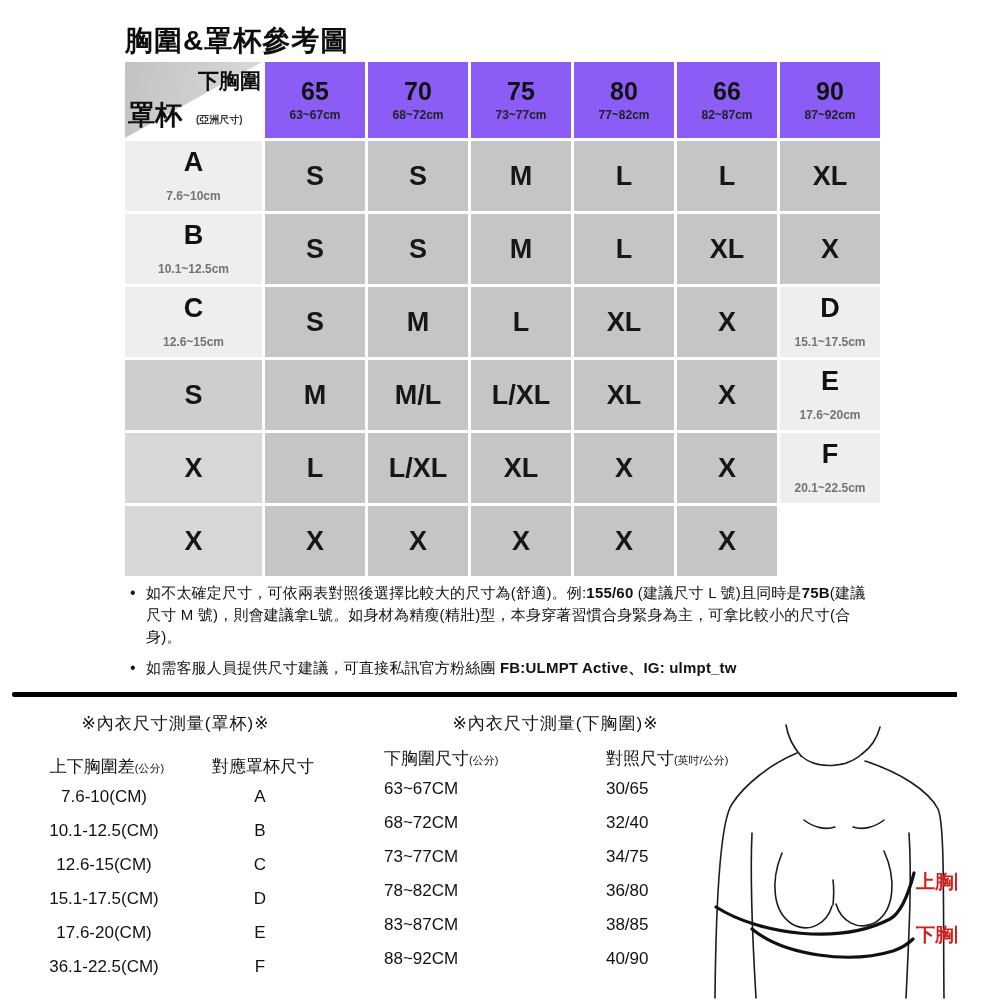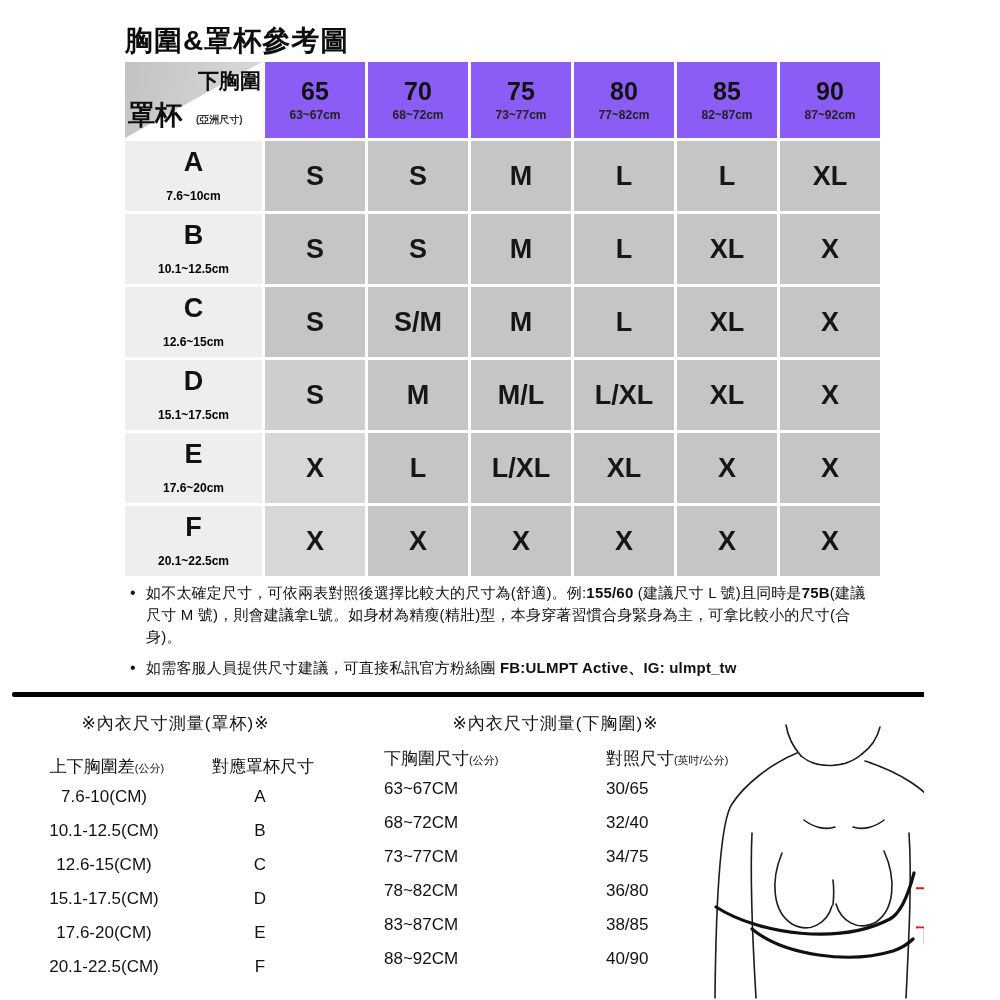--- a/index.html
+++ b/index.html
@@ -1,33 +1,33 @@
 <!DOCTYPE html>
 <html><head>
 <meta charset="utf-8">
 <style>
   html,body{margin:0;padding:0;background:#fff;}
   body{font-family:"Liberation Sans","DejaVu Sans",sans-serif;color:#111;}
-  .canvas{position:relative;width:924px;height:1000px;background:#fff;overflow:hidden;}
+  .canvas{position:relative;width:924px;height:1000px;background:#fff;overflow:hidden;padding-left:33px;}
 
   
   .page-title{position:absolute;left:125px;top:22px;font-size:28px;font-weight:800;letter-spacing:1px;color:#0d0d0d;}
 
   
   .chart{position:absolute;left:125px;top:62px;display:grid;grid-template-columns:137px repeat(6,100px);grid-template-rows:76px repeat(6,70px);gap:3px;}
   .cell{display:flex;flex-direction:column;align-items:center;justify-content:center;}
   .cell.head{background:#8b5cf6;}
   .cell.cup{background:#efeeee;}
   .cell.val{background:#c6c5c5;font-size:27px;font-weight:700;color:#161616;}
   .cell.val.lt{background:#cfcdcd;}
   .cell.val.lt2{background:#d8d7d7;}
   .num{font-size:25px;font-weight:700;line-height:1;}
   .rng{font-size:12px;font-weight:700;margin-top:4px;color:#222;}
   .cupletter{font-size:27px;font-weight:700;line-height:1;}
-  .cuprng{font-size:12px;font-weight:700;margin-top:13px;color:#000000;}
+  .cuprng{font-size:12px;font-weight:700;margin-top:13px;color:#737373;}
 
   .cell.corner{position:relative;background:#fff;}
   .cell.corner::before{content:"";position:absolute;inset:0;background:linear-gradient(105deg,#c3c1c1,#dcdbdb);clip-path:polygon(0 0,100% 0,0 100%);}
   .corner-top{position:absolute;top:5px;right:1px;font-size:21px;font-weight:800;color:#0d0d0d;}
   .corner-side{position:absolute;left:3px;bottom:9px;display:flex;align-items:flex-end;gap:14px;}
   .corner-side .main{font-size:27px;font-weight:800;line-height:1;color:#0d0d0d;}
   .corner-side .sub{font-size:10px;font-weight:700;color:#333;padding-bottom:2px;}
 
   
   .notes{position:absolute;left:130px;top:582px;width:748px;}
@@ -86,21 +86,21 @@
       </div>
     <div class="cell head">
         <span class="num">75</span>
         <span class="rng">73~77cm</span>
       </div>
     <div class="cell head">
         <span class="num">80</span>
         <span class="rng">77~82cm</span>
       </div>
     <div class="cell head">
-        <span class="num">85</span>
+        <span class="num">66</span>
         <span class="rng">82~87cm</span>
       </div>
     <div class="cell head">
         <span class="num">90</span>
         <span class="rng">87~92cm</span>
       </div>
 
     <div class="cell cup">
         <span class="cupletter">A</span>
         <span class="cuprng">7.6~10cm</span>
@@ -121,21 +121,20 @@
     <div class="cell val">M</div>
     <div class="cell val">L</div>
     <div class="cell val">XL</div>
     <div class="cell val">X</div>
 
     <div class="cell cup">
         <span class="cupletter">C</span>
         <span class="cuprng">12.6~15cm</span>
       </div>
     <div class="cell val">S</div>
-    <div class="cell val">S/M</div>
     <div class="cell val">M</div>
     <div class="cell val">L</div>
     <div class="cell val">XL</div>
     <div class="cell val">X</div>
 
     <div class="cell cup">
         <span class="cupletter">D</span>
         <span class="cuprng">15.1~17.5cm</span>
       </div>
     <div class="cell val lt">S</div>
@@ -199,21 +198,21 @@
       </div>
     <div class="m-row">
         <span class="c1">15.1-17.5(CM)</span>
         <span class="c2">D</span>
       </div>
     <div class="m-row">
         <span class="c1">17.6-20(CM)</span>
         <span class="c2">E</span>
       </div>
     <div class="m-row">
-        <span class="c1">20.1-22.5(CM)</span>
+        <span class="c1">36.1-22.5(CM)</span>
         <span class="c2">F</span>
       </div>
   </div>
 
   <div class="m-table right">
     <div class="m-title">※內衣尺寸測量(下胸圍)※</div>
     <div class="m-head">
       <span class="c1"><span>下胸圍尺寸</span><span class="unit">(公分)</span></span>
       <span class="c2"><span>對照尺寸</span><span class="unit">(英吋/公分)</span></span>
     </div>

